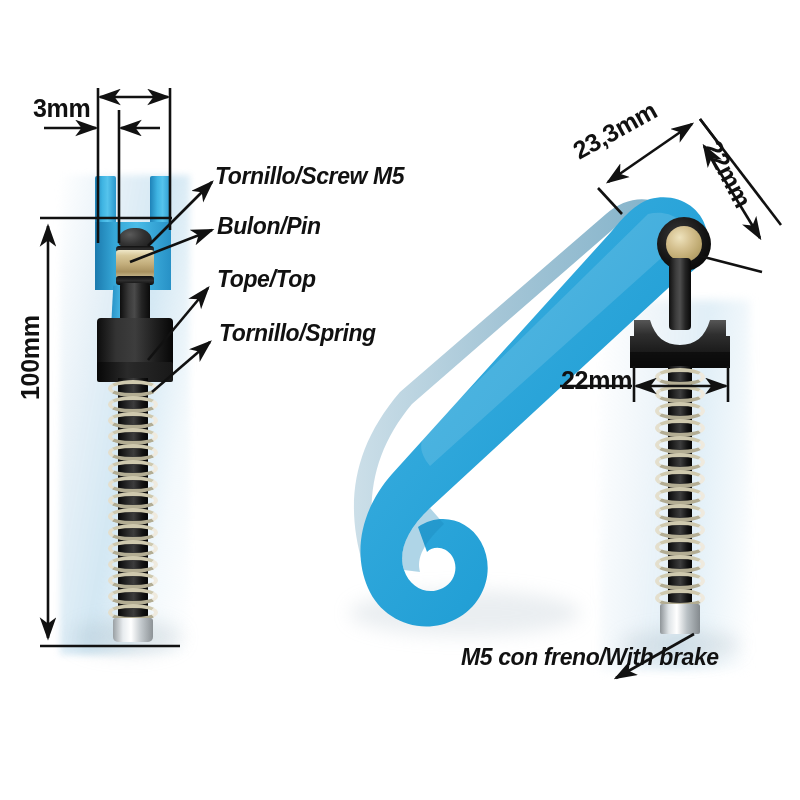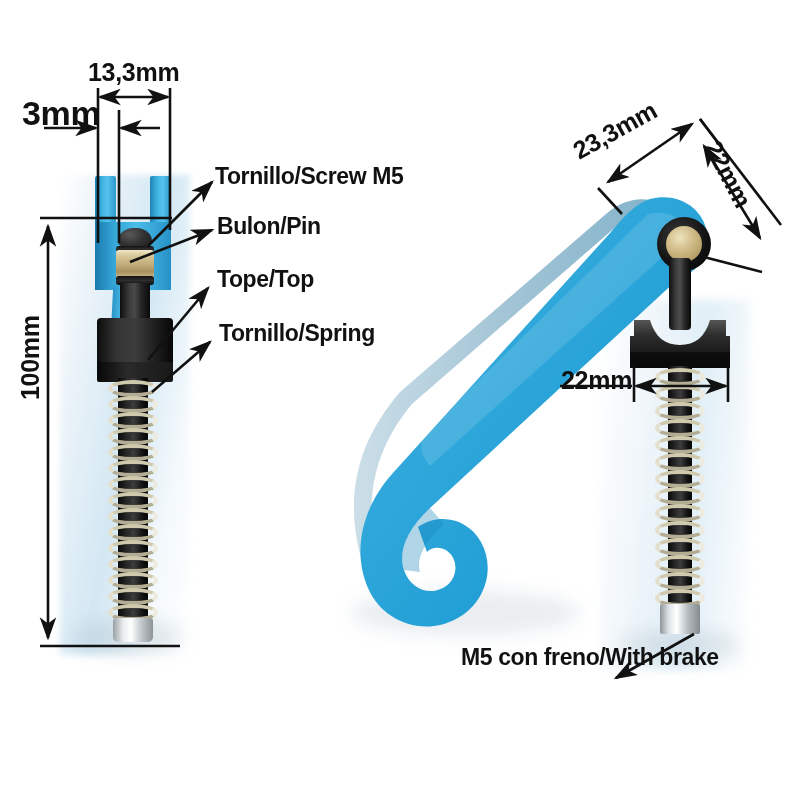--- a/index.html
+++ b/index.html
@@ -27,20 +27,21 @@
     letter-spacing: -0.3px;
   }
   .partlabel {
     position: absolute;
     font-family: "Liberation Sans", "DejaVu Sans", sans-serif;
     font-weight: bold;
     font-size: 23px;
     color: #111111;
     white-space: nowrap;
     letter-spacing: -0.4px;
+    font-style: italic;
   }
   svg.overlay {
     position: absolute;
     left: 0; top: 0;
     width: 800px; height: 800px;
     pointer-events: none;
   }
 
   
   .photo-bg-left {
@@ -329,23 +330,22 @@
 
       <line x1="634" y1="366" x2="634" y2="402"></line>
       <line x1="728" y1="366" x2="728" y2="402"></line>
       <line x1="560" y1="386" x2="632" y2="386"></line>
       <line x1="636" y1="386" x2="726" y2="386" marker-start="url(#arrTail)" marker-end="url(#arrHead)"></line>
 
       <line x1="694" y1="634" x2="616" y2="678" marker-end="url(#arrHead)"></line>
     </g>
   </svg>
 
-  <div class="dimtext" style="left:88px; top:58px; font-size:25px;">13,3mm</div>
-
-  <div class="dimtext" style="left:22px; top:94px; font-size:34px;">3mm</div>
+
+  <div class="dimtext" style="left:33px; top:94px; font-size:25px;">3mm</div>
 
   <div class="dimtext" style="left:16px; top:400px; font-size:25px; transform:rotate(-90deg); transform-origin:left top;">100mm</div>
 
   <div class="partlabel" style="left:215px; top:163px;">Tornillo/Screw M5</div>
 
   <div class="partlabel" style="left:217px; top:266px;">Tope/Top</div>
 
   <div class="partlabel" style="left:217px; top:213px;">Bulon/Pin</div>
 
   <div class="partlabel" style="left:219px; top:320px;">Tornillo/Spring</div>

